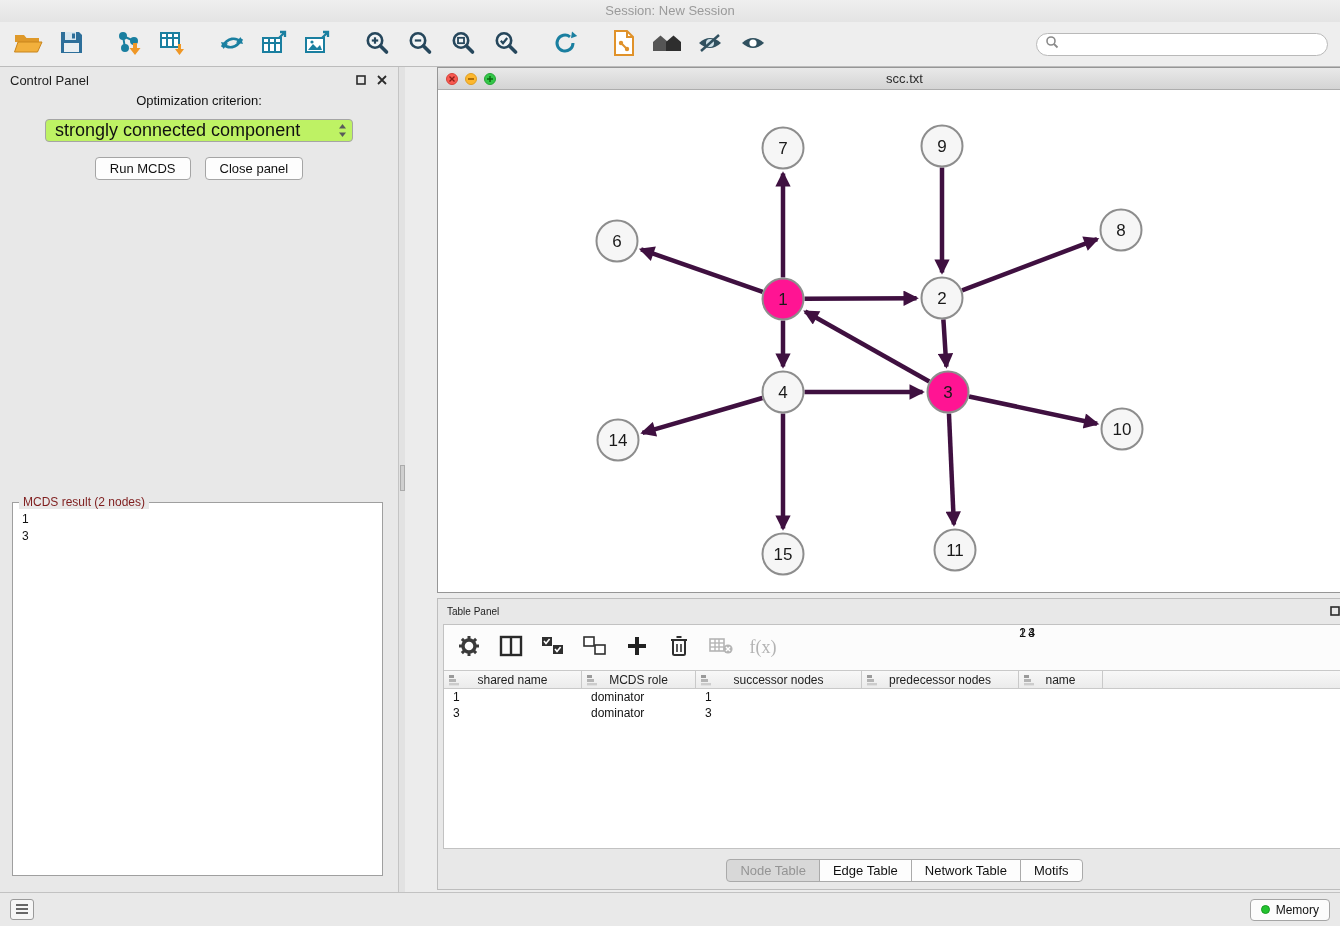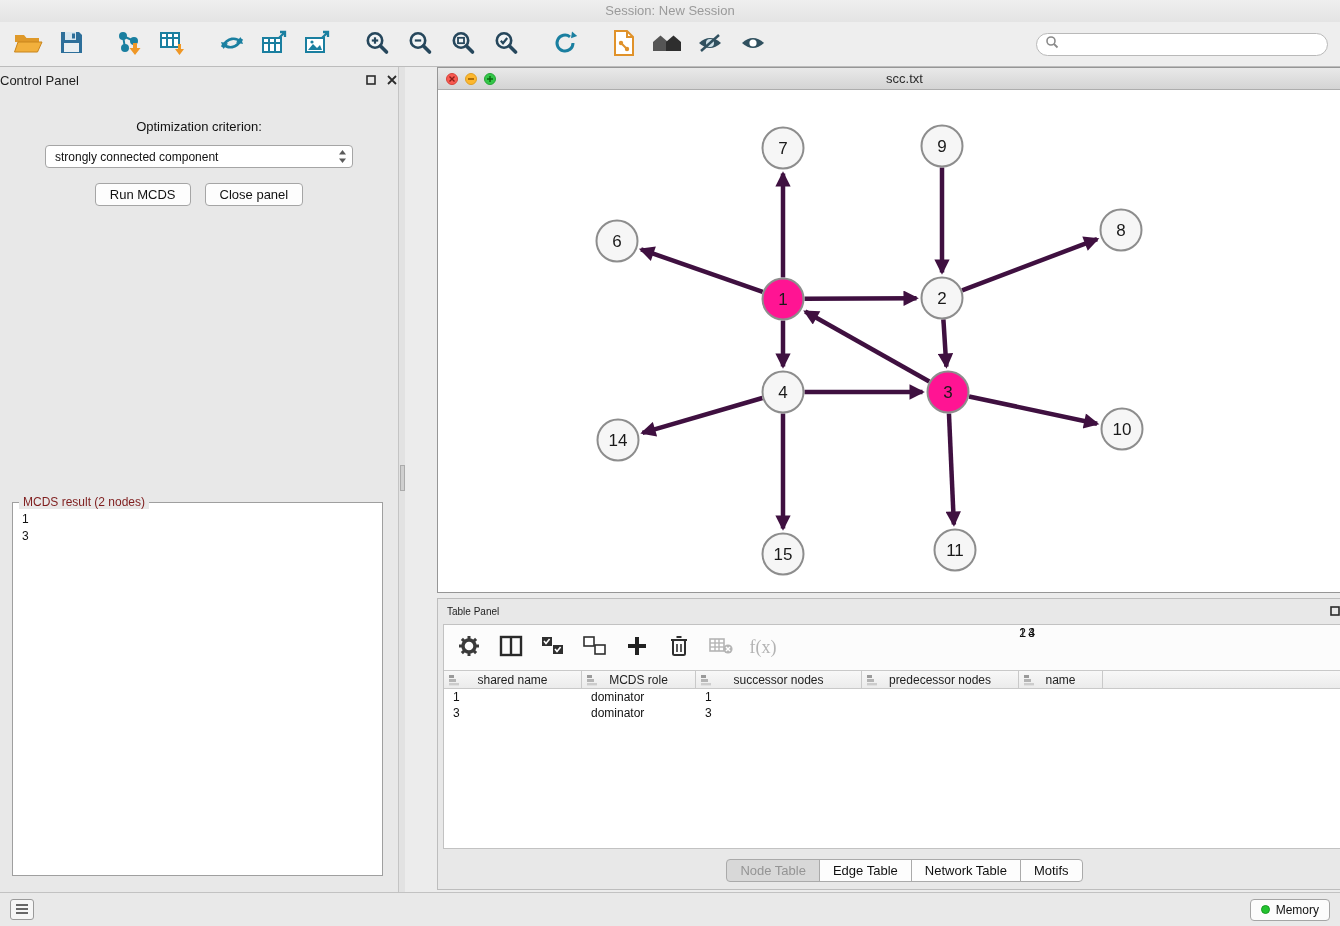--- a/index.html
+++ b/index.html
@@ -23,33 +23,33 @@
     border:1px solid #b9b9b9; border-radius:12px; background:#fff;
     display:flex; align-items:center; padding:0 8px; gap:5px; }
   .search input { border:none; outline:none; flex:1; font-size:12px; background:transparent;
     font-family:"Liberation Sans",sans-serif; }
 
   .main { position:absolute; top:67px; left:0; width:1340px; height:825px; }
 
   
   .control-panel { position:absolute; left:0; top:0; width:398px; height:825px;
     background:#e8e8e8; }
-  .cp-header { height:26px; display:flex; align-items:center; padding:0 0; font-size:13px; color:#1d1d1d; }
+  .cp-header { height:26px; display:flex; align-items:center; padding:0 10px; font-size:13px; color:#1d1d1d; }
   .win-btns { margin-left:auto; display:flex; gap:9px; align-items:center; }
   .win-btn { display:flex; align-items:center; justify-content:center; width:12px; height:12px; cursor:pointer; }
   .seg-tabs { display:flex; justify-content:center; margin-top:4px; }
   .seg-tab { padding:3px 13px; font-size:13px; background:#fdfdfd; border:1px solid #aaaaaa;
     margin-left:-1px; color:#111; cursor:pointer; }
   .seg-tab:first-child { border-radius:4px 0 0 4px; margin-left:0; }
   .seg-tab:last-child { border-radius:0 4px 4px 0; }
   .seg-tab.active { background:#d8d8d8; color:#949494; }
-  .cp-opt-label { text-align:center; font-size:13px; margin-top:26px; color:#111; }
-  .cp-select { margin:11px auto 0; width:308px; height:23px; background:#ffffff;
+  .cp-opt-label { text-align:center; font-size:13px; color:#111; }
+  .cp-select { margin:11px auto 0; width:308px; height:23px; background:#bef264;
     border:1px solid #a5a5a5; border-radius:4px; display:flex; align-items:center;
-    padding:0 5px 0 9px; font-size:12px; color:#111; cursor:pointer; }
+    padding:0 5px 0 9px; font-size:18px; color:#111; cursor:pointer; }
   .stepper { margin-left:auto; display:flex; align-items:center; }
   .cp-buttons { display:flex; justify-content:center; gap:14px; margin-top:15px; }
   .cp-buttons button { font-size:13px; padding:3px 14px; background:#fdfdfd;
     border:1px solid #a5a5a5; border-radius:4px; font-family:"Liberation Sans",sans-serif;
     color:#111; cursor:pointer; }
   .result-box { position:absolute; left:12px; right:15px; top:435px; bottom:16px;
     border:1px solid #9f9f9f; background:#fff; }
   .result-legend { position:absolute; top:-8px; left:6px; background:#e8e8e8;
     padding:0 4px; font-size:12px; color:#7f1d1d; }
   .result-lines { padding:8px 9px; font-size:12px; line-height:17px; color:#111; }

